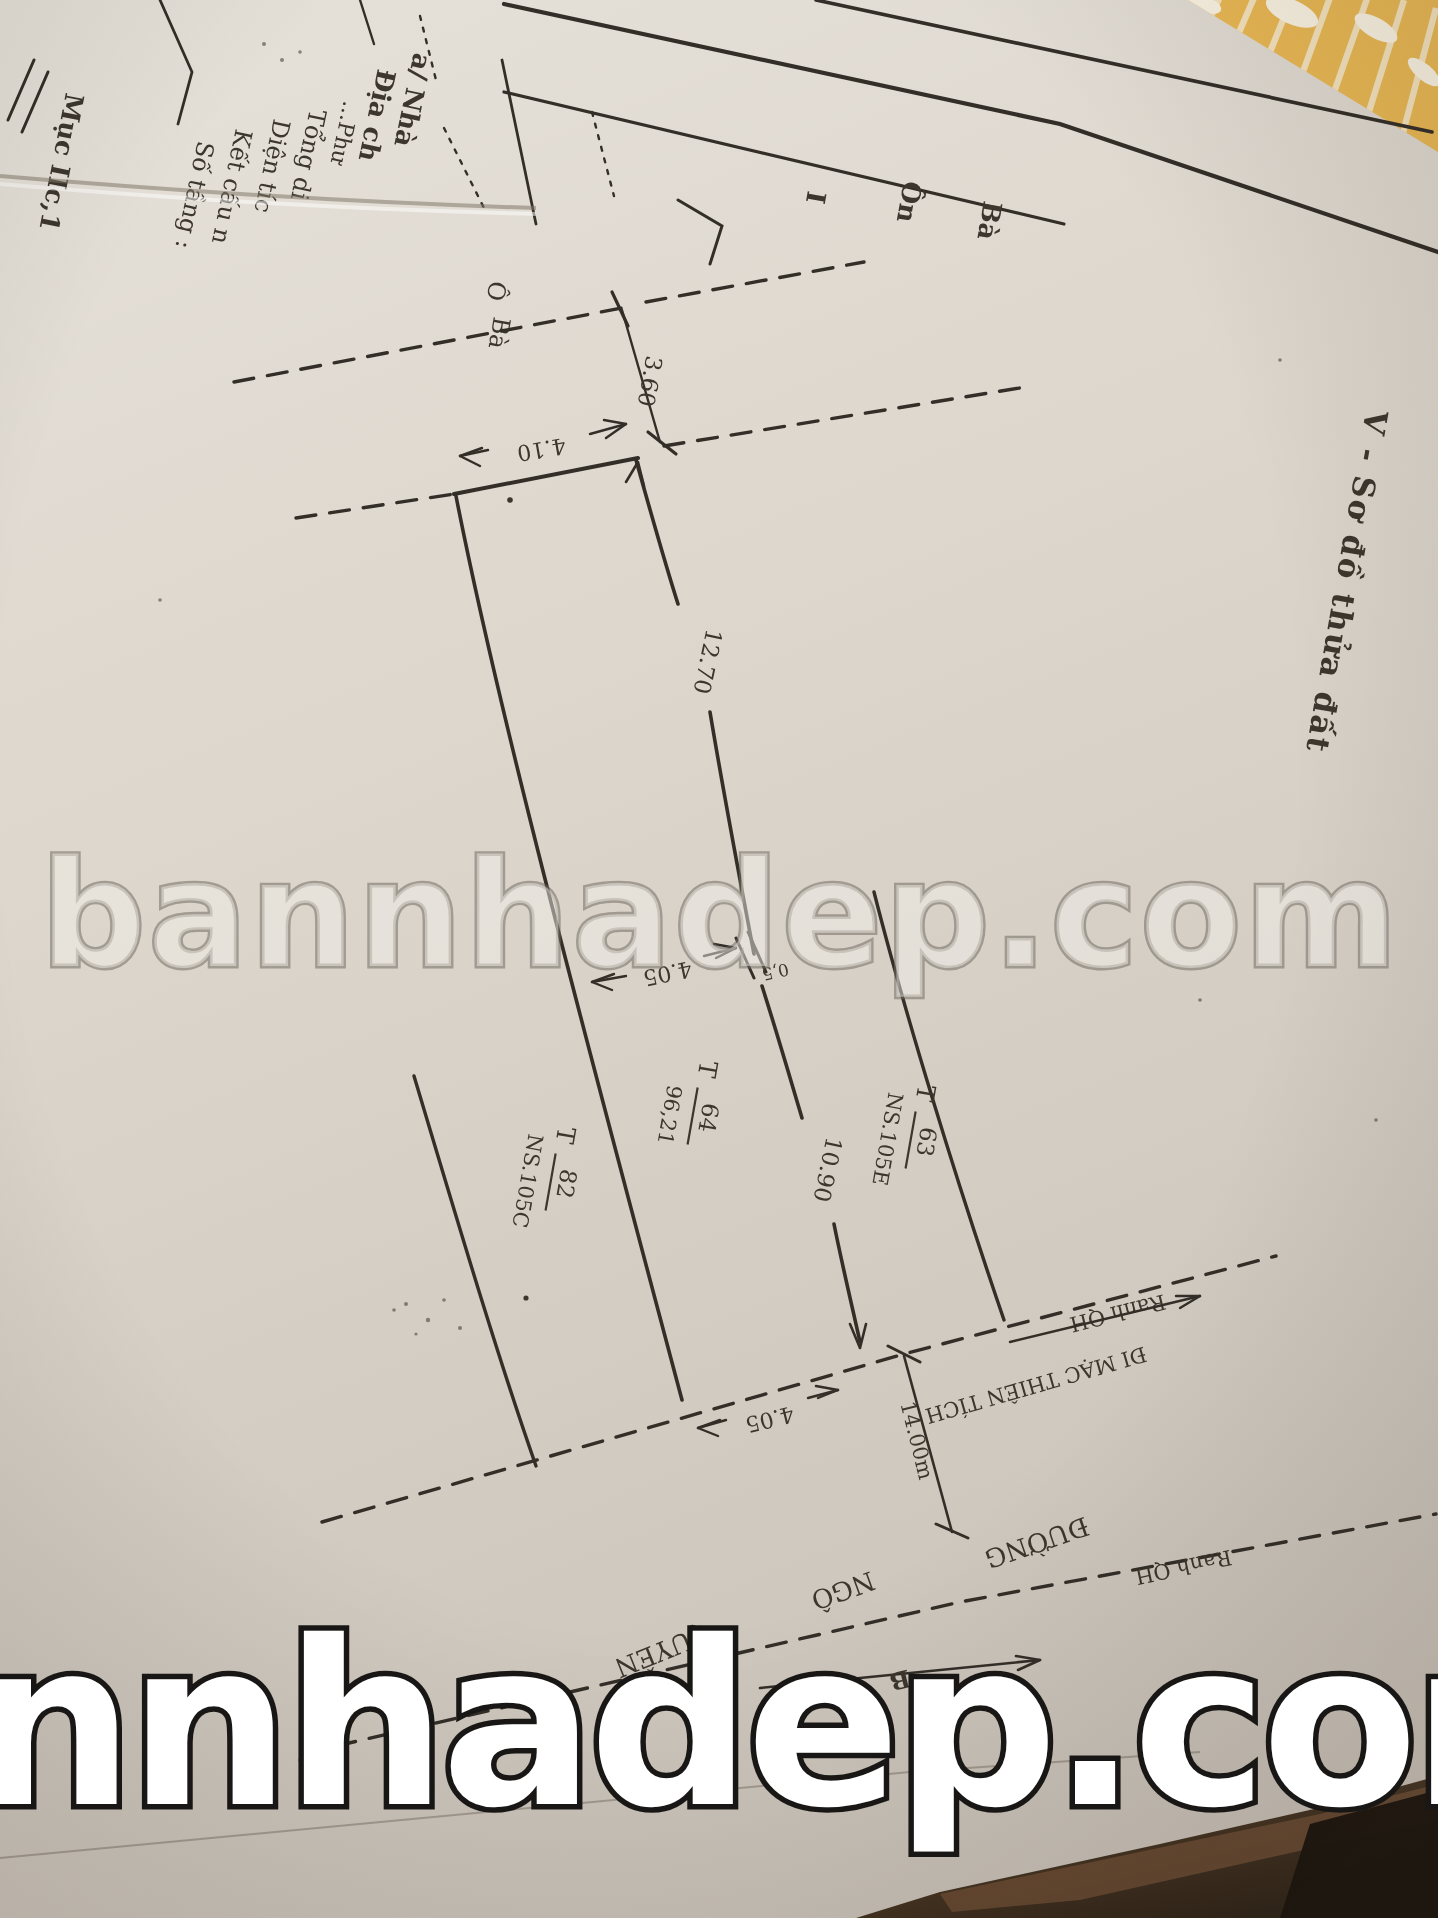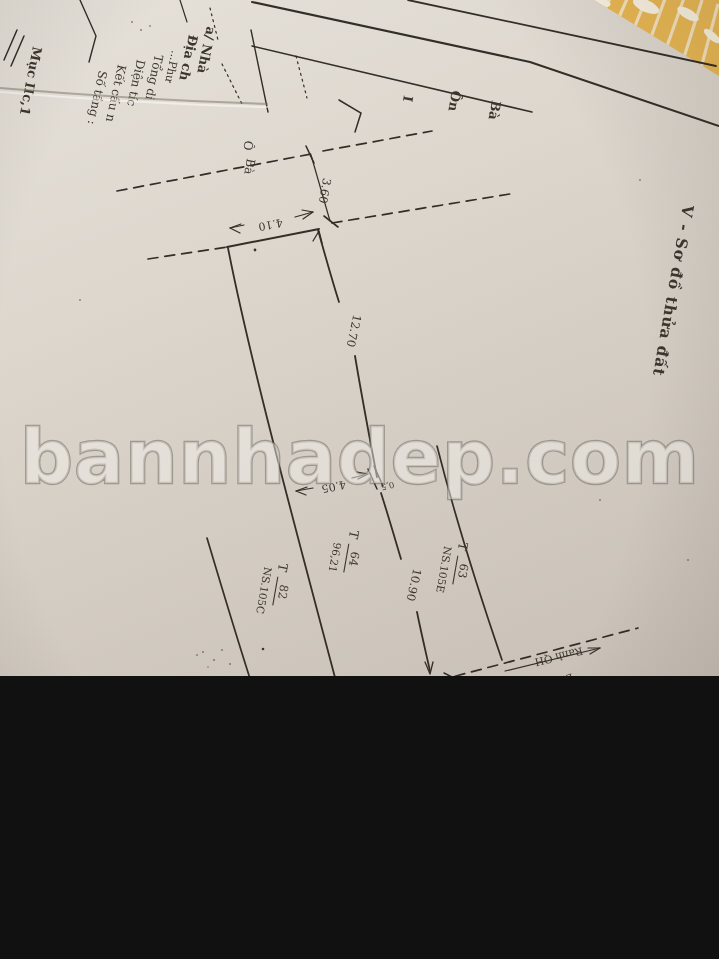--- a/index.html
+++ b/index.html
@@ -1,17 +1,17 @@
 <!DOCTYPE html>
 <html style="--ink: #332e28;"><head>
 <meta charset="utf-8">
 <style>
   html,body{margin:0;padding:0;background:#111;}
   .stage{
-    position:relative;width:719px;height:676px;overflow:hidden;
+    position:relative;width:719px;height:959px;overflow:hidden;
     background:linear-gradient(158deg,#e6e1d9 0%,#ddd7ce 35%,#d3ccc3 65%,#c8c0b6 100%);
     font-family:"DejaVu Serif","Liberation Serif",serif;
     color:var(--ink,#332e28);
   }
   svg{position:absolute;left:0;top:0;}
   text{fill:#3c362e;}
   .pen{stroke:#332e28;fill:none;stroke-linecap:round;}
   .wm-center{
     font-family:"DejaVu Sans","Liberation Sans",sans-serif;
     font-weight:bold;

